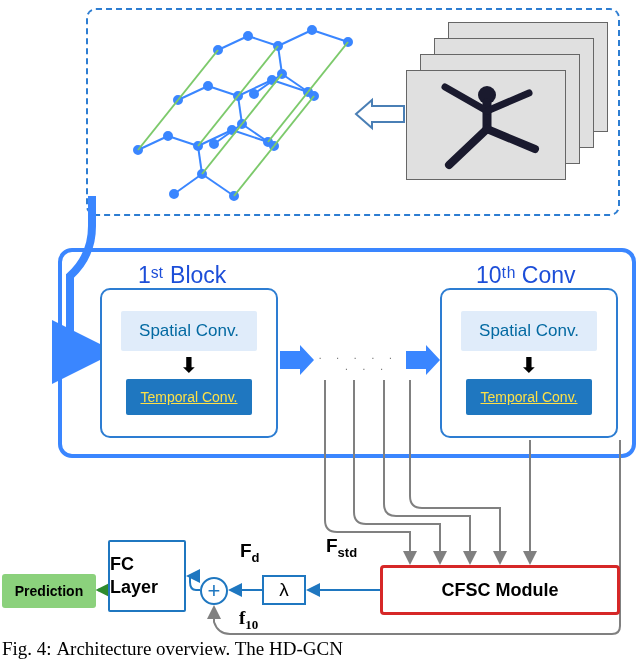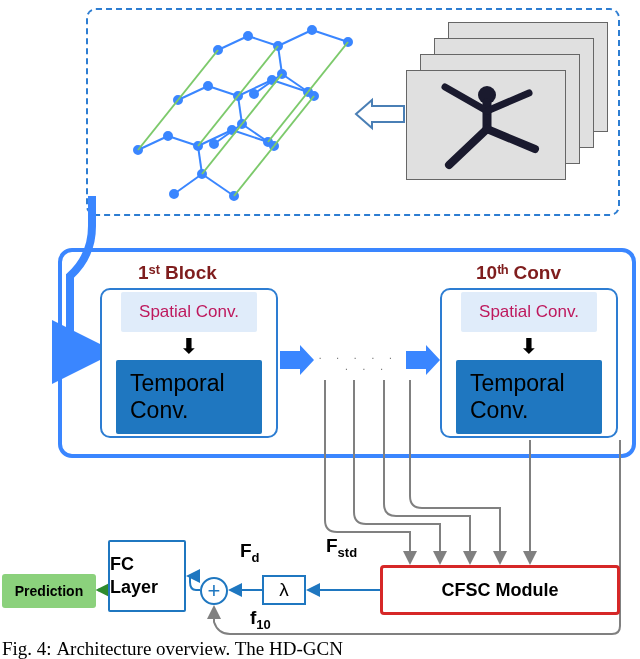--- a/index.html
+++ b/index.html
@@ -25,33 +25,33 @@
     width:160px;height:110px;
   }
   .skater{position:absolute;left:20px;top:10px;width:120px;height:90px;}
   
   .hollow-arrow{left:356px;top:100px;}
   
   .mid-panel{
     left:58px;top:248px;width:578px;height:210px;
     border:4px solid #3a86ff;border-radius:14px;
   }
-  .blk-label{font-weight:700;font-size:19px;color:#7f1d1d;}
+  .blk-label{font-weight:400;font-size:23px;color:#1d4ed8;}
   .blk{
     border:2px solid #2d7dd2;border-radius:10px;background:#fff;
     display:flex;flex-direction:column;align-items:center;justify-content:center;
     gap:4px;padding:12px 14px;
   }
   .spatial{
-    background:#e0ecfa;color:#be185d;font-size:17px;
+    background:#e0ecfa;color:#0369a1;font-size:17px;
     padding:10px 18px;border-radius:2px;
   }
   .temporal{
-    background:#1f77c0;color:#000000;font-size:23px;
-    padding:10px 14px;border-radius:2px;
+    background:#1f77c0;color:#fde047;font-size:14px;
+    padding:10px 14px;border-radius:2px;text-decoration:underline;
   }
   .down-arrow{font-size:20px;color:#000;font-weight:900;line-height:1;}
   
   .dots{
     left:312px;top:350px;width:110px;
     letter-spacing:6px;font-size:10px;color:#6a6a6a;text-align:center;
   }
   
   .big-arrow-svg{position:absolute;}
   
@@ -237,19 +237,19 @@
     <span>FC Layer</span>
   </div>
 <div class="box pred">Prediction</div>
 
 <div class="box math" style="left:326px;top:535px;">
   <span>F</span><span class="sub">std</span>
 </div>
 <div class="box math" style="left:200px;top:540px;margin-left:40px;">
   <span>F</span><span class="sub">d</span>
 </div>
-<div class="box math" style="left:250px;top:607px;">
+<div class="box math" style="left:239px;top:607px;font-family:Liberation Serif, serif;">
   <span>f</span><span class="sub">10</span>
 </div>
 
 <div class="box caption">
   <span>Fig. 4:</span>&nbsp;<span>Architecture overview. The HD-GCN</span>
 </div>
 
 </body></html>

